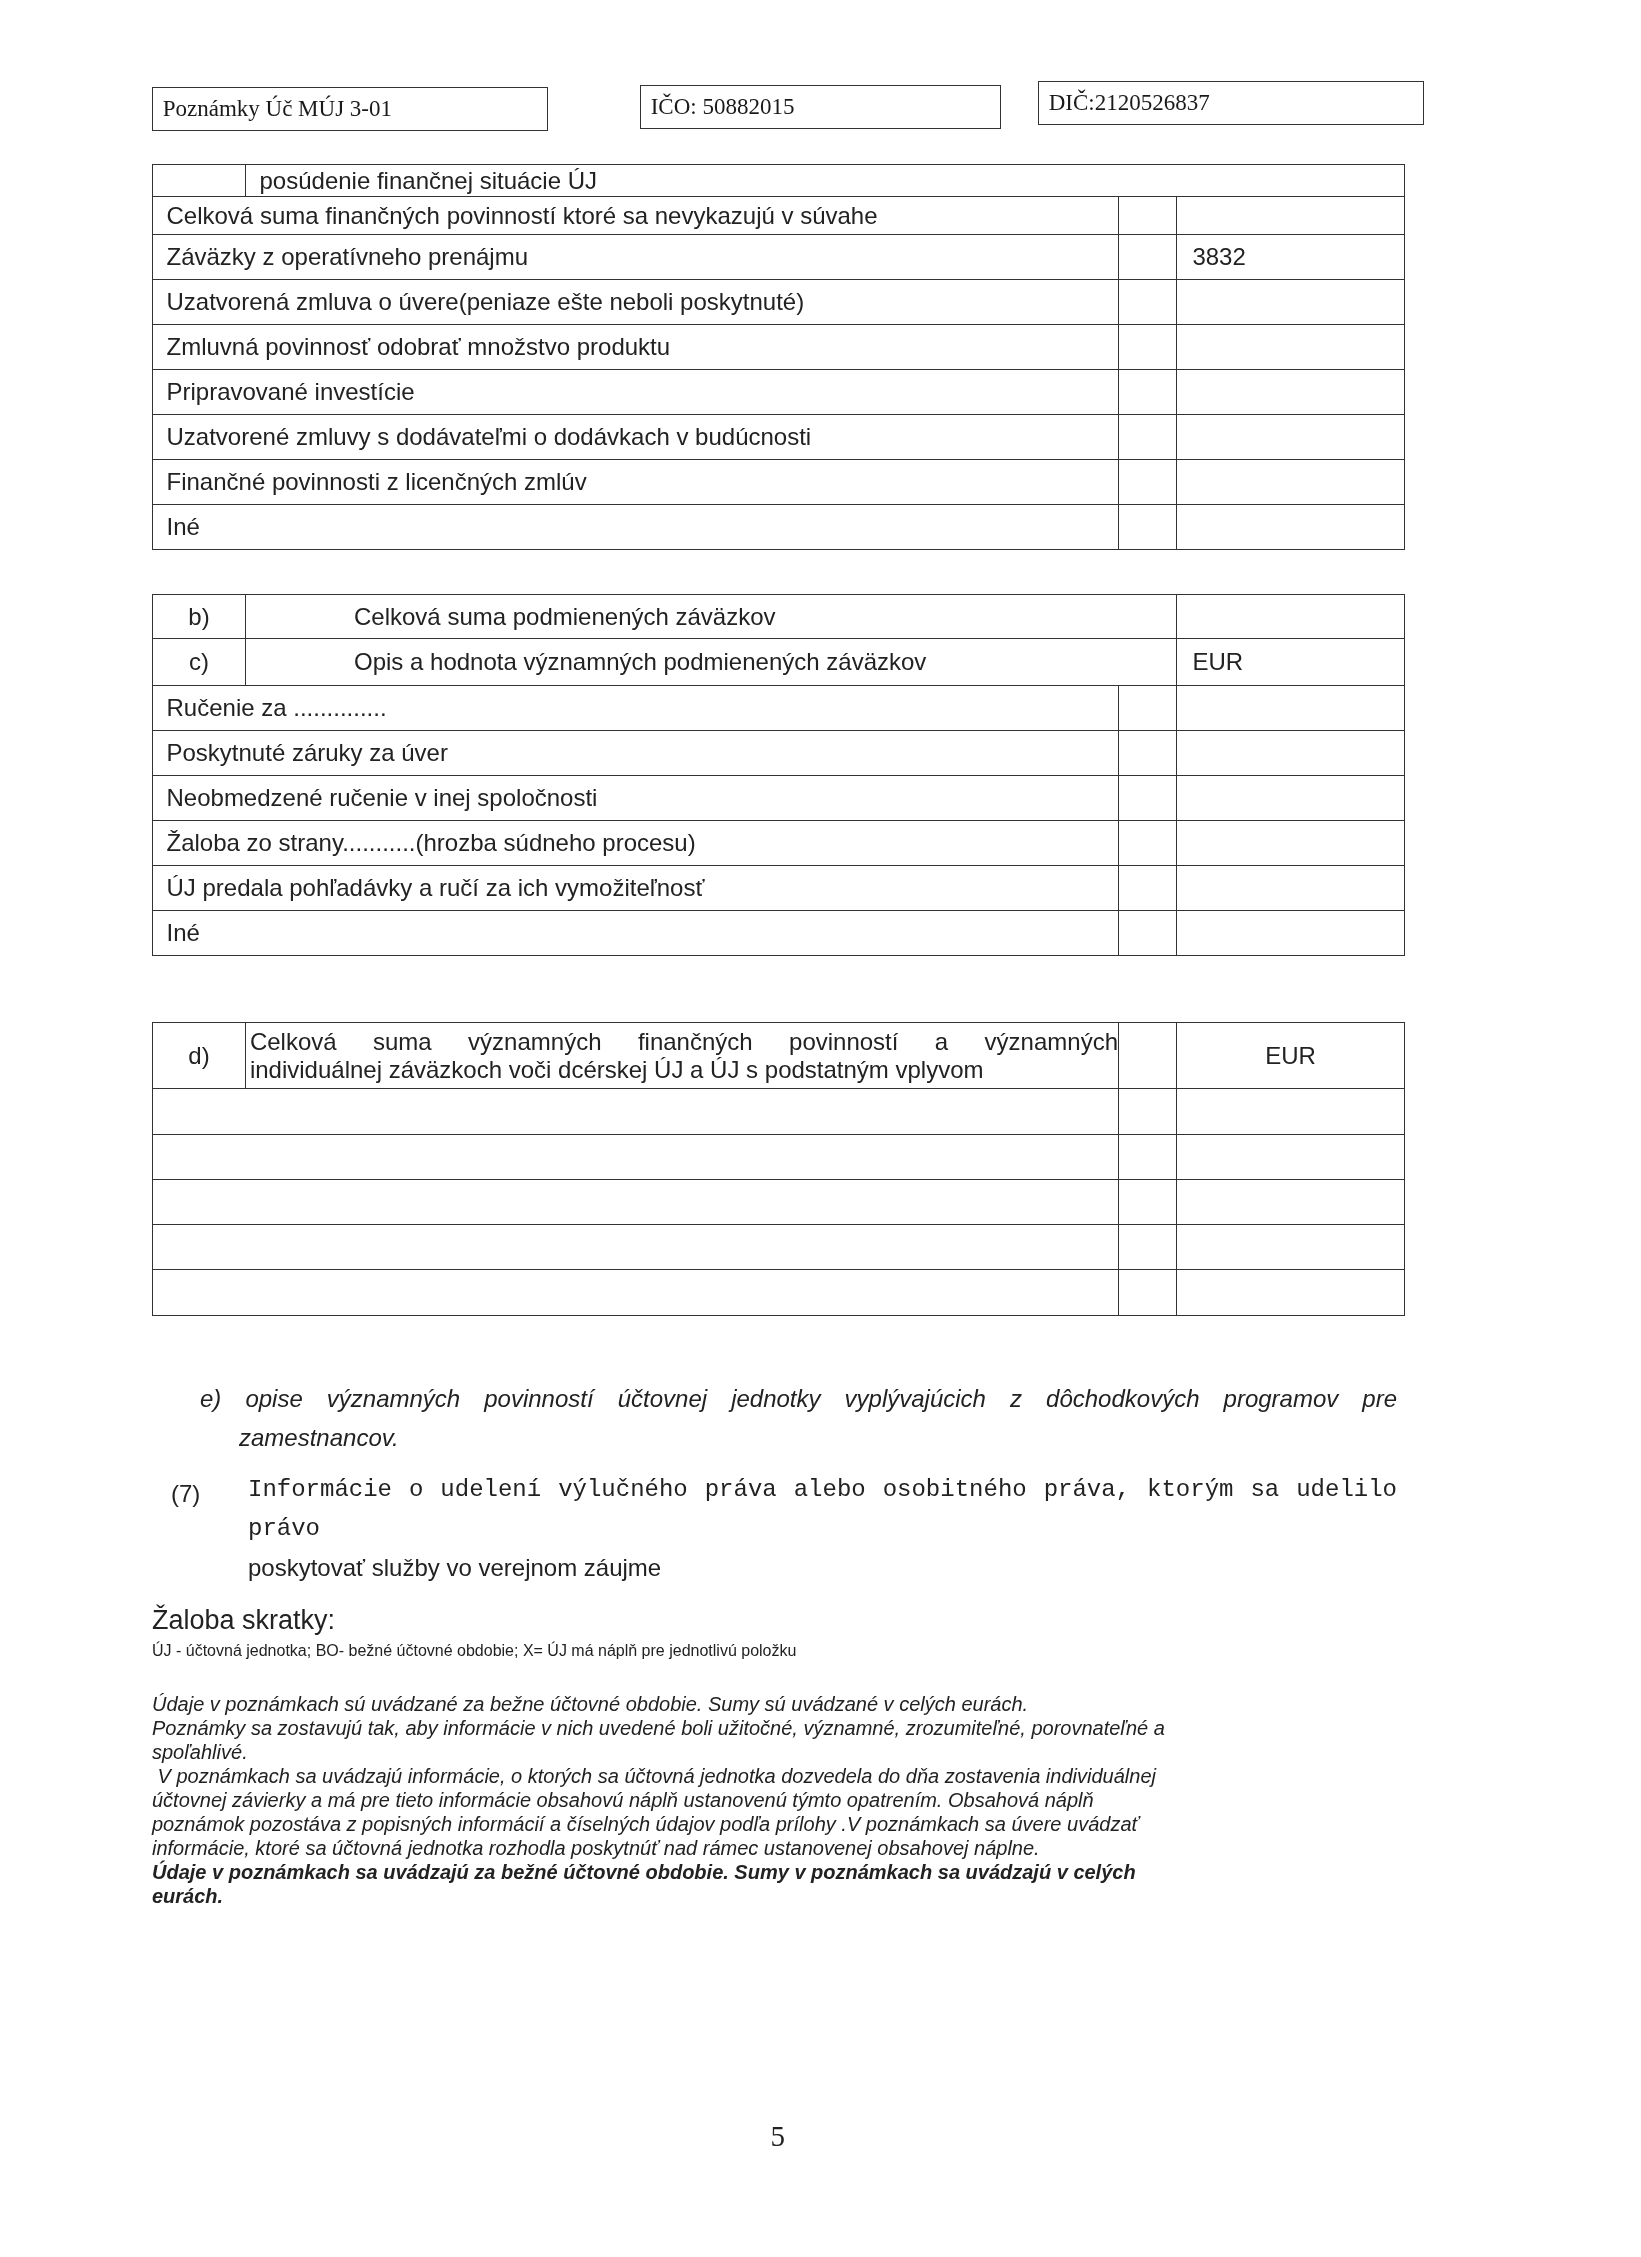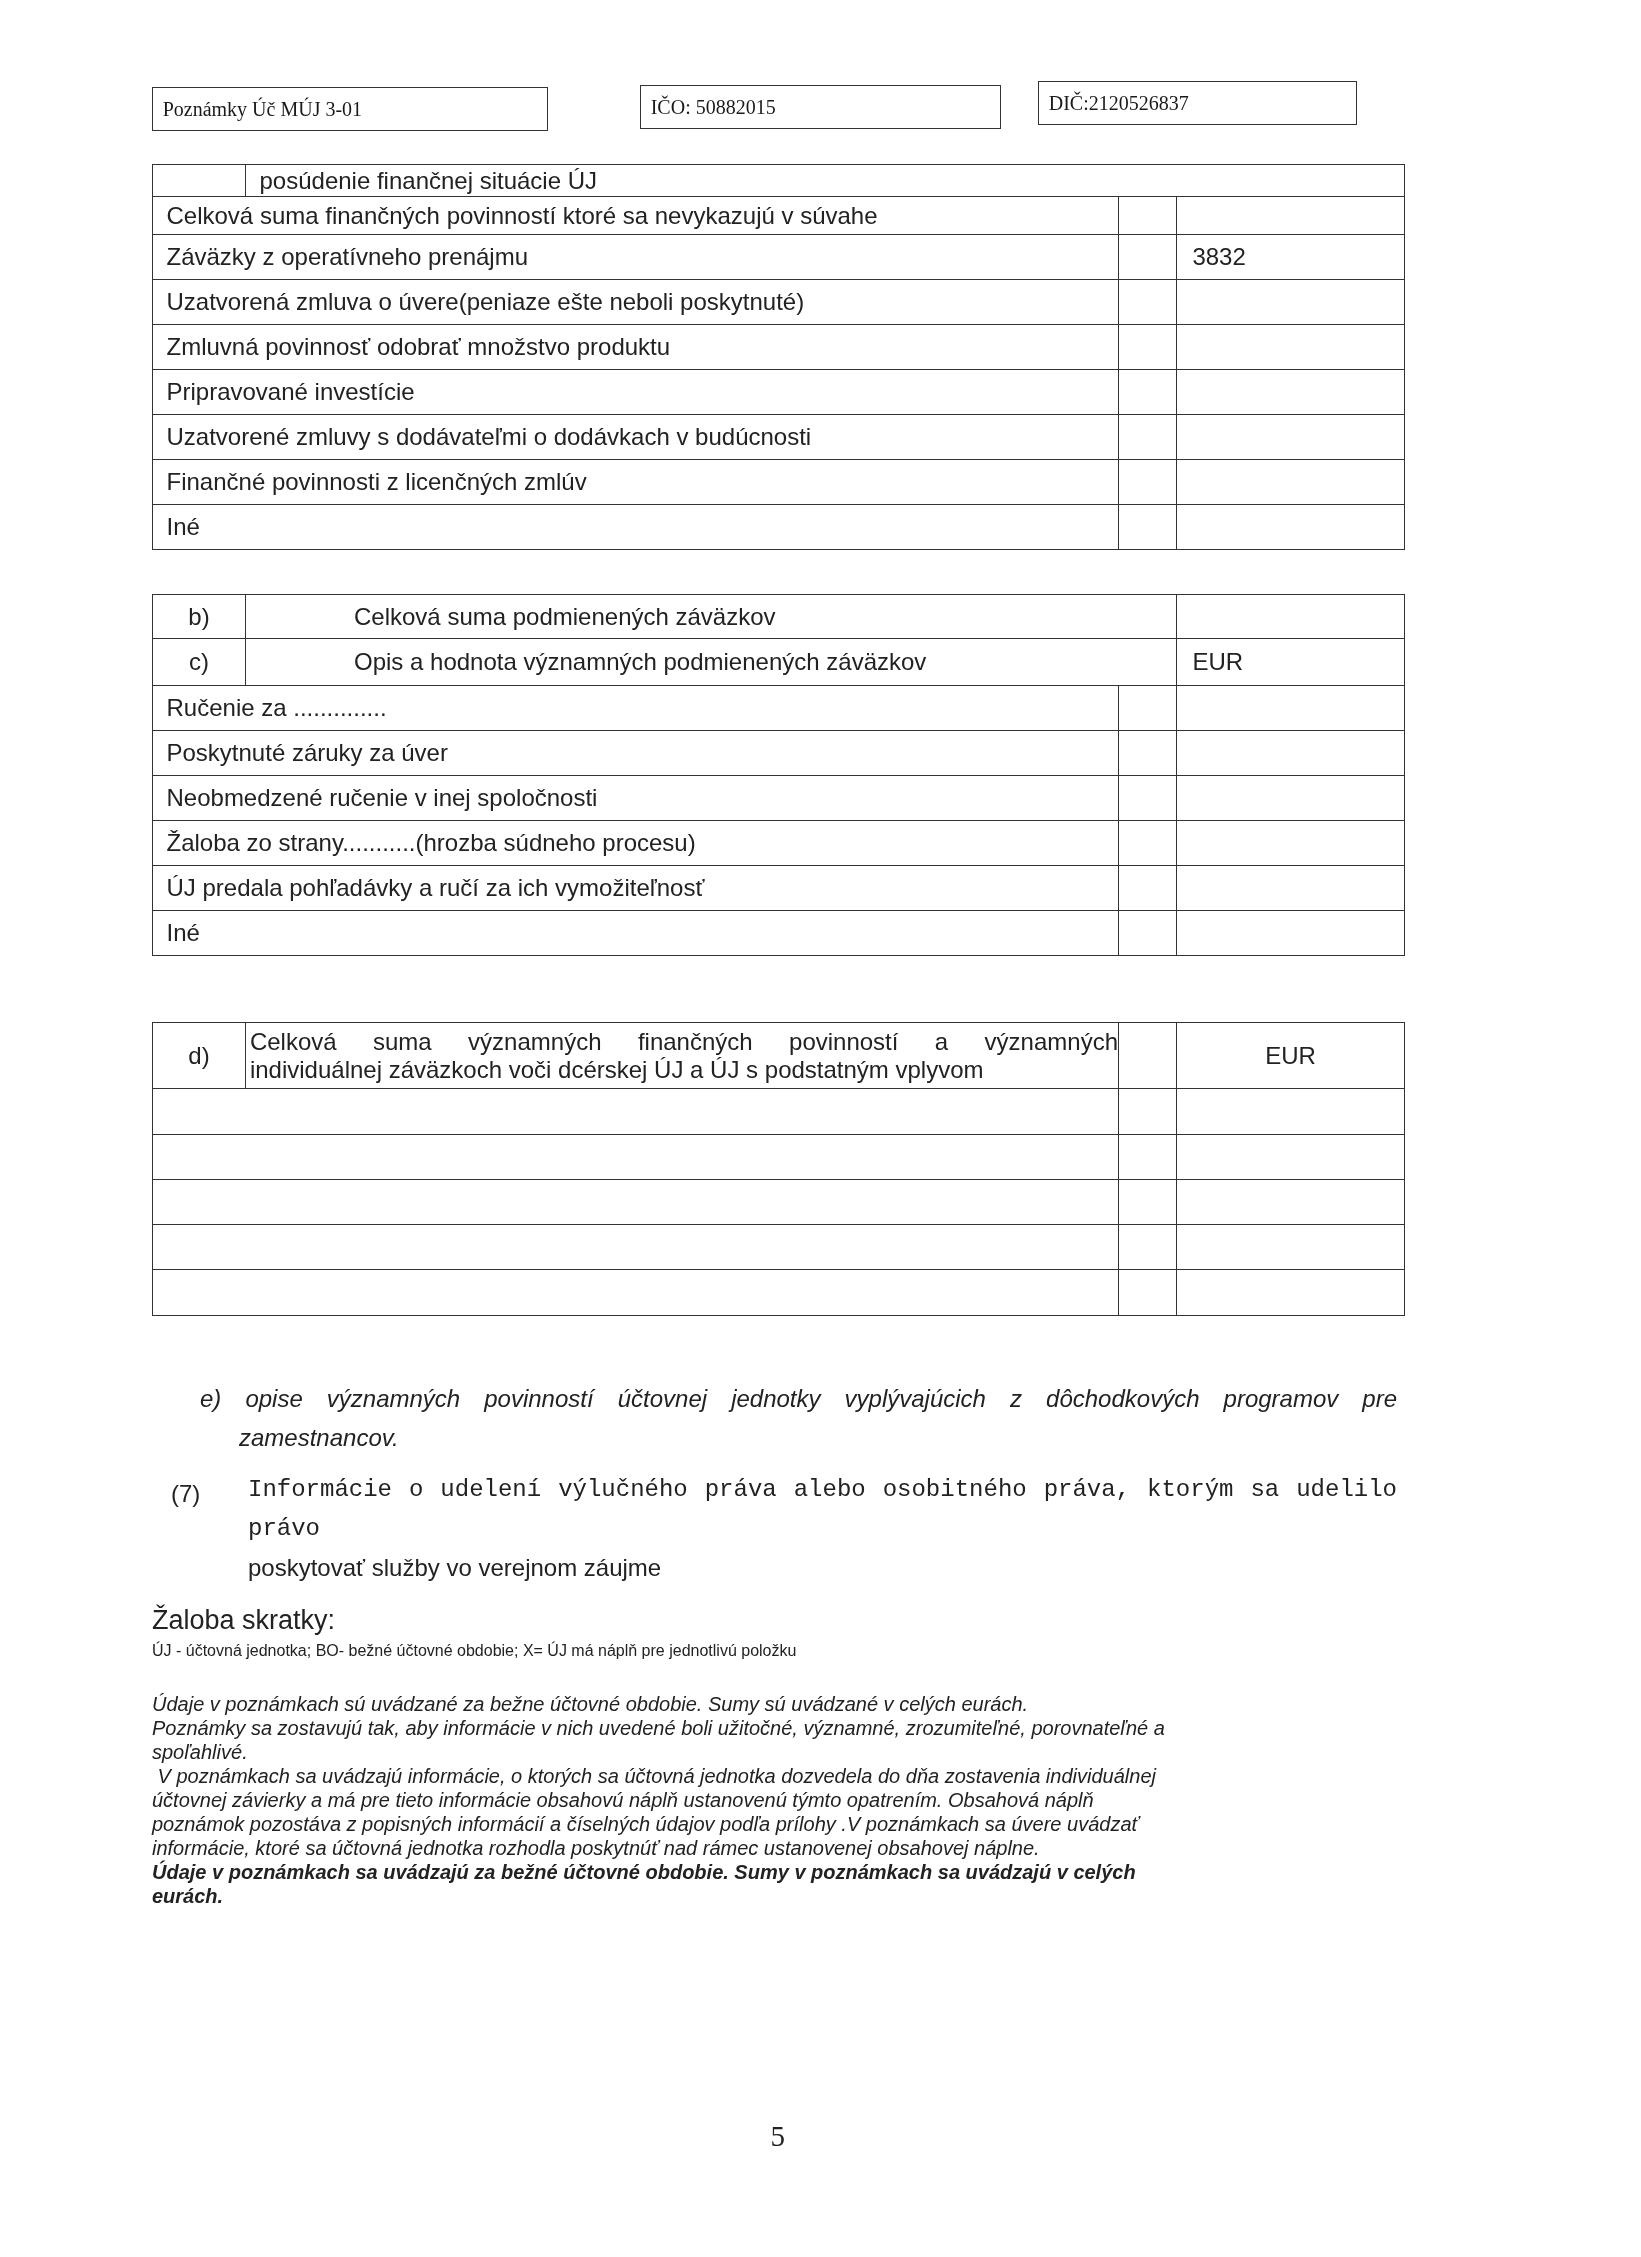--- a/index.html
+++ b/index.html
@@ -1,36 +1,36 @@
 <!DOCTYPE html>
 <html><head>
 <meta charset="utf-8">
 <style>
   html, body { margin: 0; padding: 0; }
   body { width: 1641px; height: 2257px; background: #ffffff; position: relative; overflow: hidden; color: #1a1a1a; }
   .serif { font-family: "Liberation Serif", "DejaVu Serif", serif; }
-  .hbox { position: absolute; border: 1.4px solid #333; height: 44px; box-sizing: border-box; font-size: 20px; line-height: 42px; padding-left: 9.7px; white-space: nowrap; }
+  .hbox { position: absolute; border: 1.4px solid #333; height: 44px; box-sizing: border-box; font-size: 23px; line-height: 42px; padding-left: 9.7px; white-space: nowrap; }
   table.grid { position: absolute; border-collapse: collapse; table-layout: fixed; font-family: "Liberation Sans", "DejaVu Sans", sans-serif; font-size: 24px; color: #222; }
   table.grid td { border: 1.4px solid #333; padding: 0 0 0 13.5px; vertical-align: middle; white-space: nowrap; overflow: hidden; }
   table.grid td.num { padding-left: 15.4px; }
   table.grid td.center { text-align: center; padding-left: 0; }
   .para { position: absolute; font-family: "Liberation Sans", "DejaVu Sans", sans-serif; color: #222; }
   .italic { font-style: italic; }
   .bold { font-weight: bold; }
 </style>
 </head>
 <body>
 
 <div class="hbox serif" style="left:152px; top:87px; width:396px;">
   <span>Poznámky Úč MÚJ 3-01</span>
 </div>
 <div class="hbox serif" style="left:640px; top:85px; width:361px;">
   <span>IČO: 50882015</span>
 </div>
-<div class="hbox serif" style="left:1038px; top:81px; width:319px;">
+<div class="hbox serif" style="left:1038px; top:81px; width:386px;">
   <span>DIČ:2120526837</span>
 </div>
 
 <table class="grid" style="left:152px; top:164px; width:1251px;">
   <colgroup>
       <col style="width:93px">
       <col style="width:873px">
       <col style="width:58px">
       <col style="width:228px">
     </colgroup>

